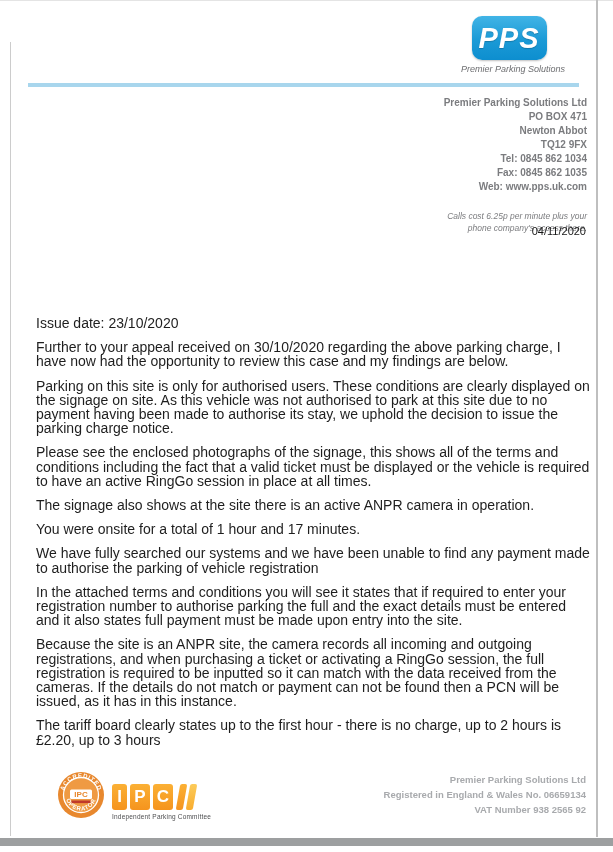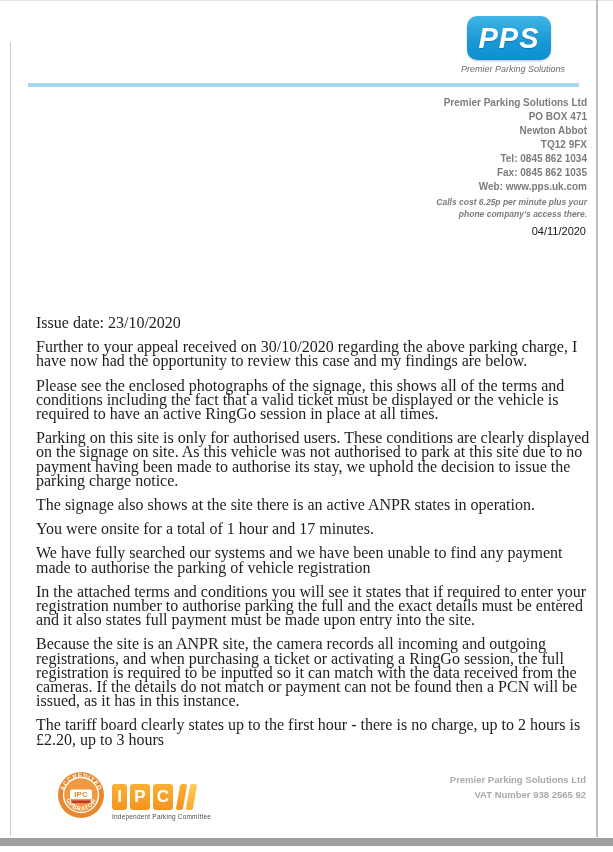--- a/index.html
+++ b/index.html
@@ -16,21 +16,21 @@
   }
   
   .edge-top    { position: absolute; left: 0; top: 0; width: 613px; height: 1px; background: #e4e4e4; }
   .edge-left   { position: absolute; left: 10px; top: 42px; width: 1px; height: 794px; background: #cccccc; }
   .edge-right  { position: absolute; left: 596px; top: 0; width: 2px; height: 837px; background: #bfbfbf; }
   .edge-bottom { position: absolute; left: 0; top: 838px; width: 613px; height: 8px; background: #9d9fa0; }
 
   
   .logo-wrap { position: absolute; left: 461px; top: 16px; width: 96px; text-align: center; }
   .logo-box {
-    width: 84px; height: 44px; margin: 0 auto;
+    width: 75px; height: 44px; margin: 0 auto;
     background: linear-gradient(180deg, #41b4e6 0%, #1b9ad6 55%, #0d8ecf 100%);
     border-radius: 10px;
     display: flex; align-items: center; justify-content: center;
     box-shadow: 0 1px 2px rgba(0,0,0,0.25);
   }
   .logo-text {
     color: #ffffff; font-weight: bold; font-style: italic;
     font-size: 29px; letter-spacing: 1px; line-height: 1;
     text-shadow: 0 1px 1px rgba(0,0,0,0.2);
   }
@@ -42,33 +42,33 @@
   .blue-divider { position: absolute; left: 28px; top: 83px; width: 551px; height: 4px; background: #a8d6ed; }
 
   
   .address {
     position: absolute; right: 26px; top: 96px;
     text-align: right; color: #7b7c7f;
     font-size: 10px; line-height: 14px; font-weight: bold;
   }
   .address .addr-line { white-space: nowrap; }
   .address-note {
-    margin-top: 2px; font-size: 8.5px; font-style: italic;
-    font-weight: bold; line-height: 12px; color: #7b7c7f;
+    margin-top: 16px; font-size: 8.5px; font-style: italic;
+    font-weight: normal; line-height: 12px; color: #7b7c7f;
   }
 
   .letter-date {
     position: absolute; right: 27px; top: 225px;
     font-size: 11px; color: #161616;
   }
 
   
   .body-text {
     position: absolute; left: 36px; top: 316px; width: 554px;
-    font-size: 16px; line-height: 14.2px; color: #1e1e1e; font-family: Liberation Serif, serif;
+    font-size: 14px; line-height: 14.2px; color: #1e1e1e;
   }
   .body-text p { margin: 0 0 10px 0; }
 
   
   .badge-wrap { position: absolute; left: 57px; top: 771px; width: 48px; height: 48px; }
   .ipc-logo { position: absolute; left: 112px; top: 783px; }
   .ipc-row { display: flex; align-items: flex-end; gap: 3px; height: 27px; }
   .ipc-tiles { display: flex; gap: 3px; }
   .ipc-tile {
     display: inline-flex; align-items: center; justify-content: center;
@@ -127,23 +127,23 @@
         <div class="note-line">Calls cost 6.25p per minute plus your</div>
         <div class="note-line">phone company's access there.</div>
       </div>
   </div>
 
   <div class="letter-date">04/11/2020</div>
 
   <div class="body-text">
       <p>Issue date: 23/10/2020</p>
       <p>Further to your appeal received on 30/10/2020 regarding the above parking charge, I have now had the opportunity to review this case and my findings are below.</p>
+      <p>Parking on this site is only for authorised users. These conditions are clearly displayed on the signage on site. As this vehicle was not authorised to park at this site due to no payment having been made to authorise its stay, we uphold the decision to issue the parking charge notice.</p>
       <p>Please see the enclosed photographs of the signage, this shows all of the terms and conditions including the fact that a valid ticket must be displayed or the vehicle is required to have an active RingGo session in place at all times.</p>
-      <p>Parking on this site is only for authorised users. These conditions are clearly displayed on the signage on site. As this vehicle was not authorised to park at this site due to no payment having been made to authorise its stay, we uphold the decision to issue the parking charge notice.</p>
-      <p>The signage also shows at the site there is an active ANPR states in operation.</p>
+      <p>The signage also shows at the site there is an active ANPR camera in operation.</p>
       <p>You were onsite for a total of 1 hour and 17 minutes.</p>
       <p>We have fully searched our systems and we have been unable to find any payment made to authorise the parking of vehicle registration</p>
       <p>In the attached terms and conditions you will see it states that if required to enter your registration number to authorise parking the full and the exact details must be entered and it also states full payment must be made upon entry into the site.</p>
       <p>Because the site is an ANPR site, the camera records all incoming and outgoing registrations, and when purchasing a ticket or activating a RingGo session, the full registration is required to be inputted so it can match with the data received from the cameras. If the details do not match or payment can not be found then a PCN will be issued, as it has in this instance.</p>
       <p>The tariff board clearly states up to the first hour - there is no charge, up to 2 hours is £2.20, up to 3 hours</p>
     </div>
 
   <div class="badge-wrap">
     <svg width="48" height="48" viewBox="0 0 48 48">
       <circle cx="24" cy="24" r="23" fill="#e8882e"></circle>
@@ -174,16 +174,17 @@
       <div class="ipc-bars">
         <span class="ipc-bar"></span>
         <span class="ipc-bar light"></span>
       </div>
     </div>
     <div class="ipc-caption">Independent Parking Committee</div>
   </div>
 
   <div class="footer-right">
       <div class="co-line">Premier Parking Solutions Ltd</div>
+      <div class="co-line">Registered in England &amp; Wales No. 06659134</div>
       <div class="co-line">VAT Number 938 2565 92</div>
     </div>
 
 </div>
 
 </body></html>

